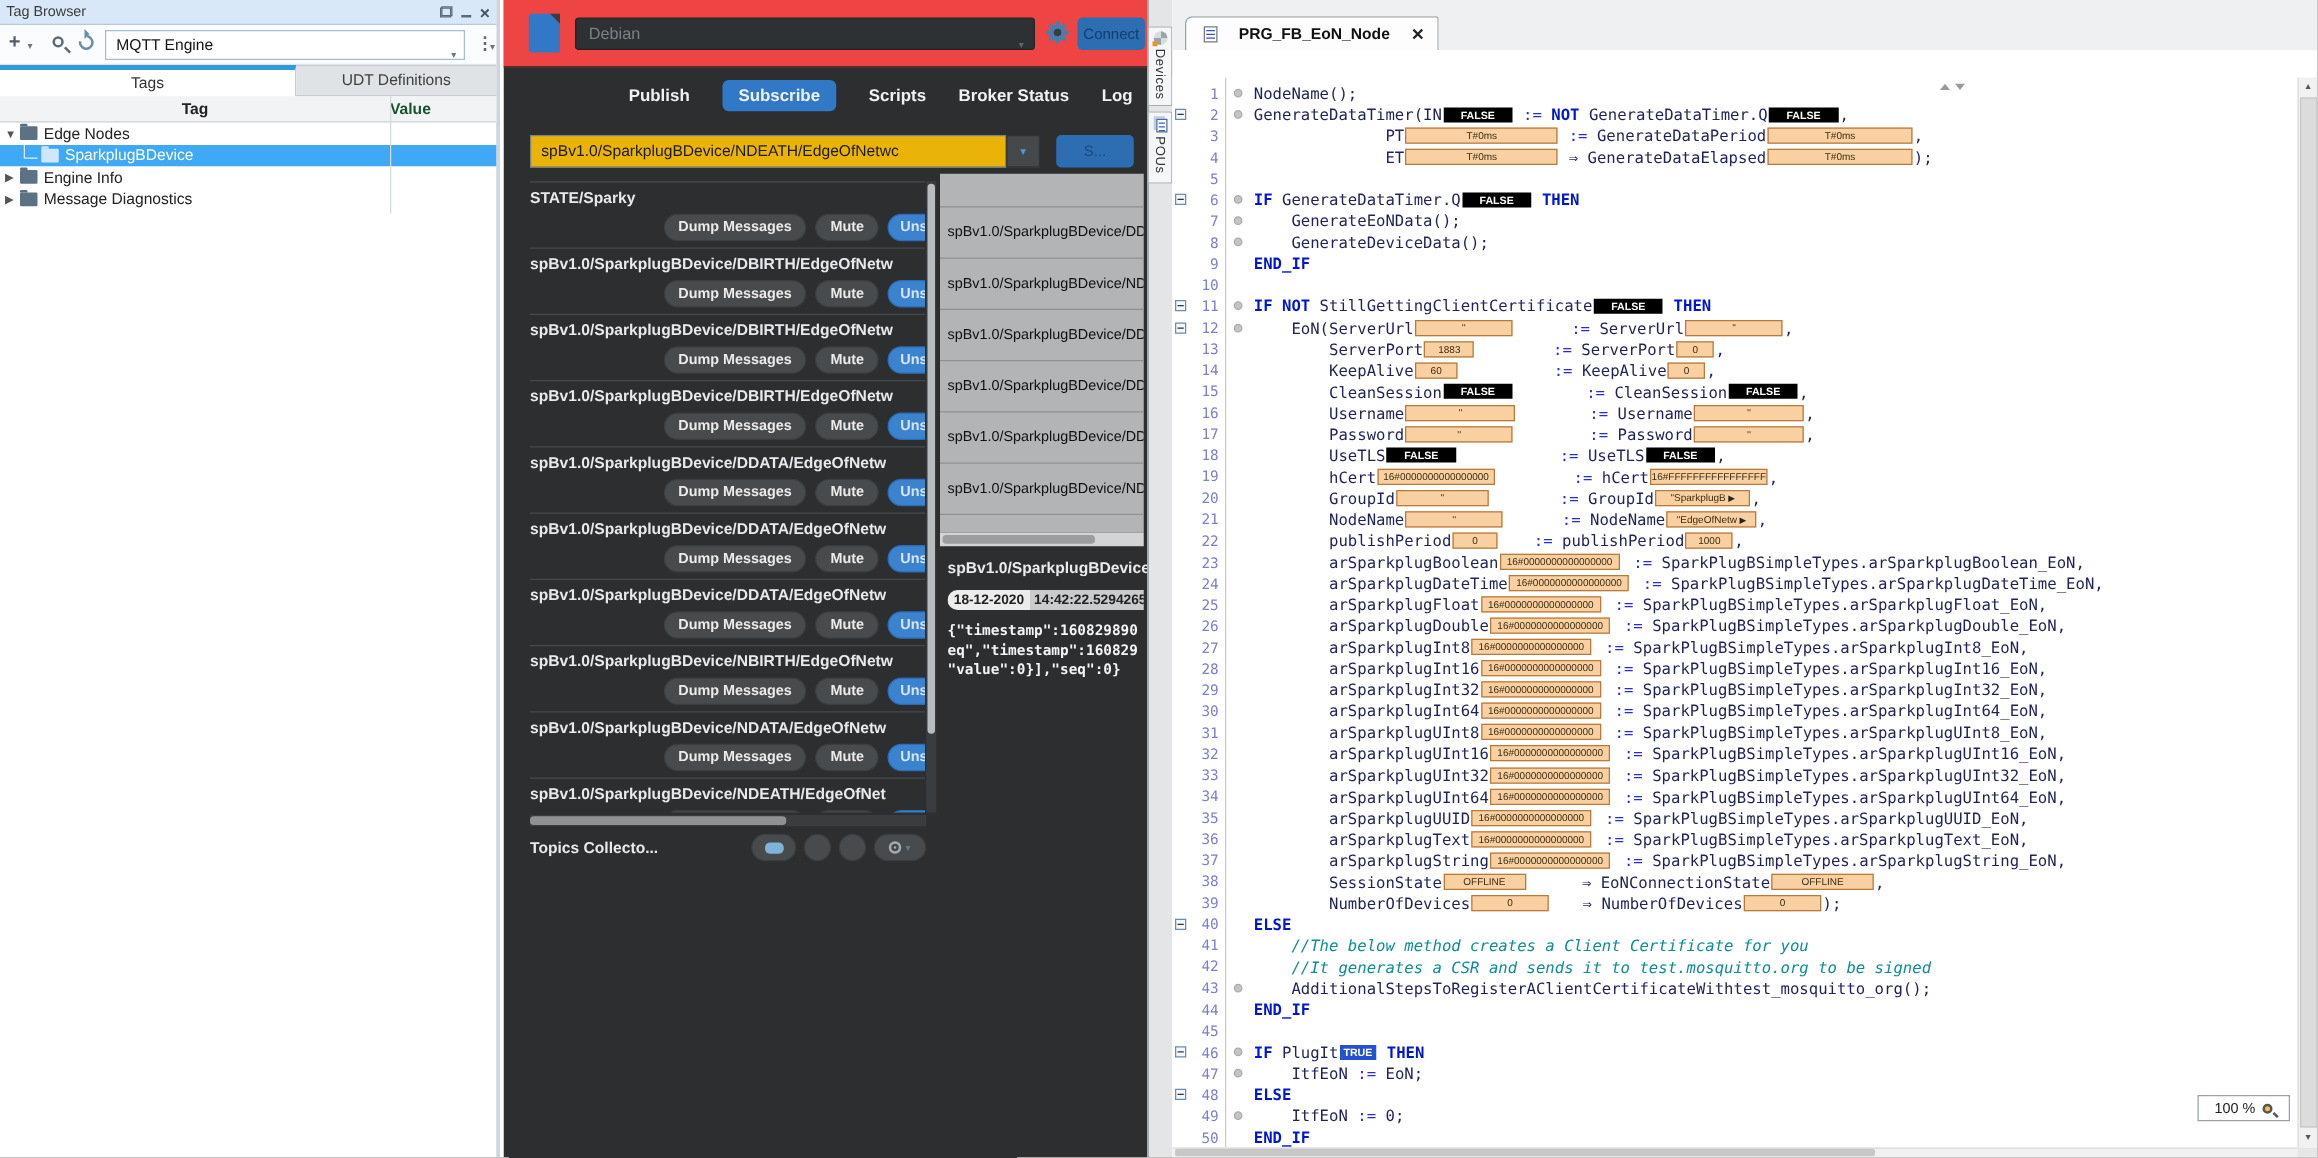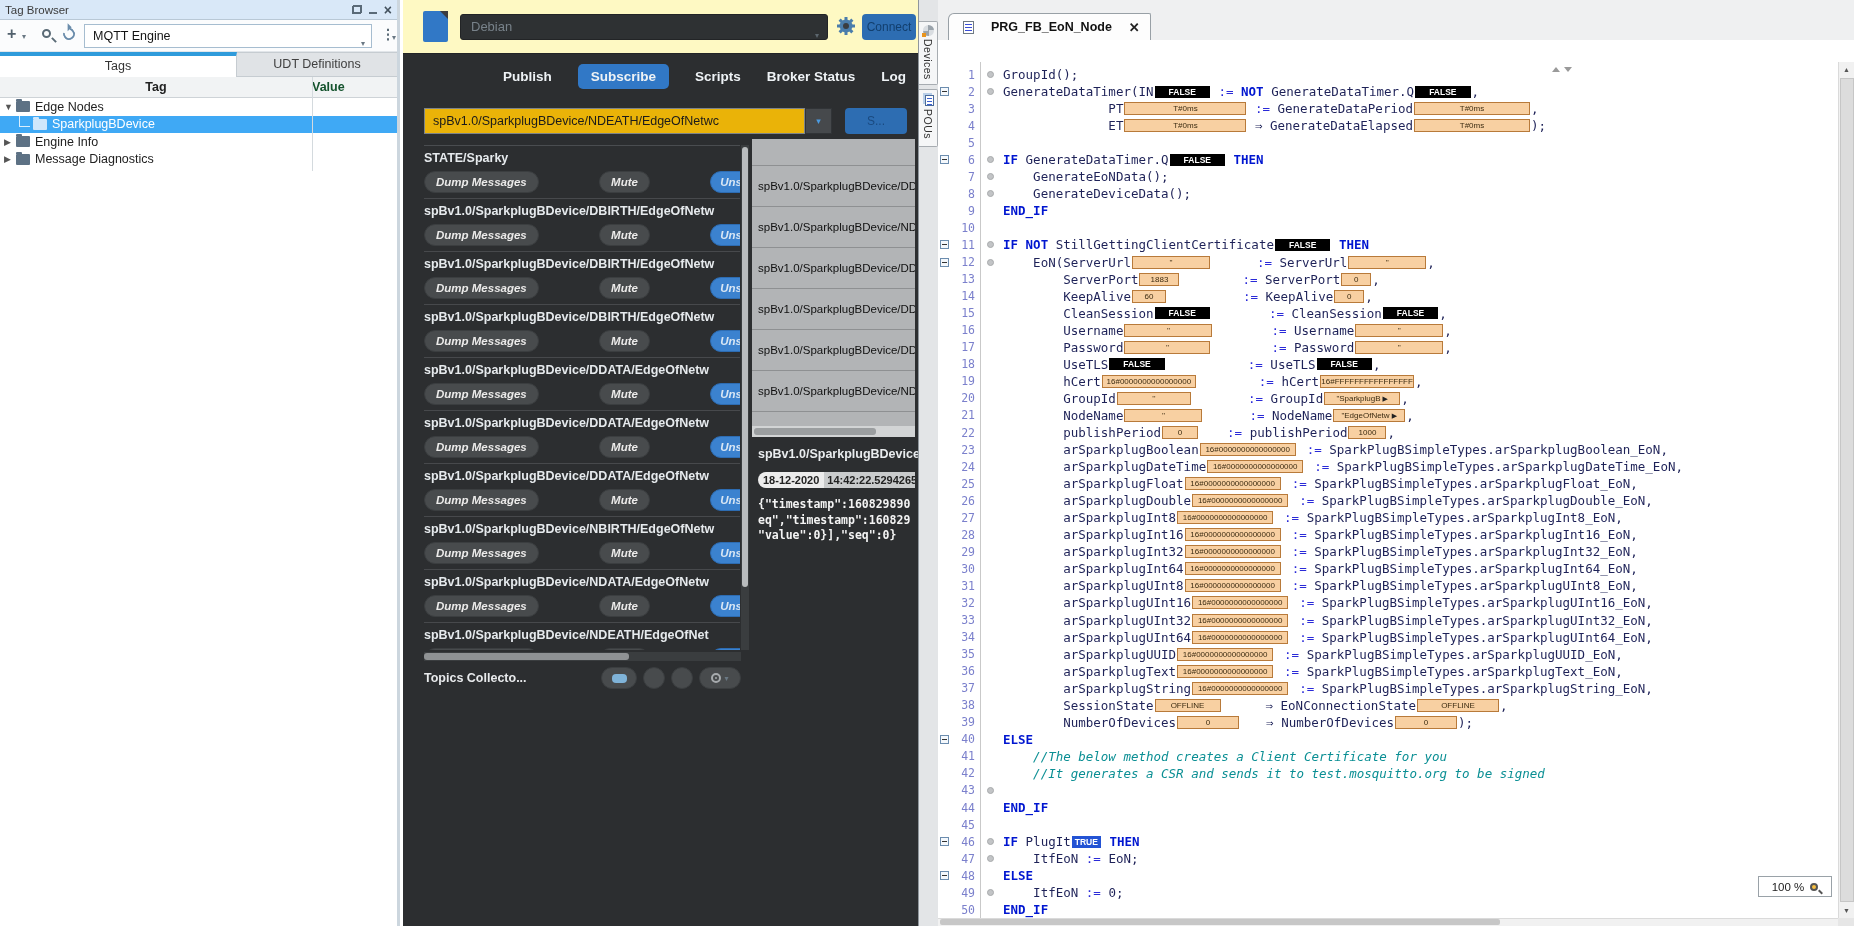--- a/index.html
+++ b/index.html
@@ -43,21 +43,21 @@
   .tb-tree{position:absolute;left:0;top:98px;right:0;}
   .tb-row{display:flex;align-items:center;height:17.5px;padding-left:4px;font-size:12.5px;color:#222;cursor:pointer;white-space:nowrap;}
   .tb-row.sel{background:#3fa9f5;color:#fff;}
   .tw{width:12px;font-size:9px;color:#555;flex:none;}
   .elbow{width:11px;height:13px;border-left:1px solid rgba(255,255,255,.8);border-bottom:1px solid rgba(255,255,255,.8);margin:0 3px 7px 6px;flex:none;}
   .fold-ico{width:14px;height:11px;background:#5d7184;border-radius:1px;position:relative;marg in-right:5px;margin-right:5px;flex:none;}
   .fold-ico::before{content:"";position:absolute;left:0;top:-2px;width:6px;height:2px;background:inherit;border-radius:1px 1px 0 0;}
   .tb-row.sel .fold-ico{background:#cfe7fb;}
   
   #mqtt{position:absolute;left:403px;top:0;width:515px;height:926px;background:#2c2e30;}
-  .mx-top{position:absolute;left:0;top:0;right:0;height:54px;background:#fef9c3;border-bottom:1px solid #232527;}
+  .mx-top{position:absolute;left:0;top:0;right:0;height:54px;background:#ef4444;border-bottom:1px solid #232527;}
   .mx-file{position:absolute;left:20px;top:11px;width:25px;height:31px;background:#3178c6;border-radius:2px;cursor:pointer;}
   .mx-file::after{content:"";position:absolute;right:0;top:0;border-style:solid;border-width:0 8px 8px 0;border-color:transparent #3a3d40 transparent transparent;}
   .mx-profile{position:absolute;left:57px;top:14px;width:368px;height:26px;background:#2e3133;border:1px solid #222426;border-radius:3px;
               color:#78828a;font-size:13px;line-height:24px;padding-left:10px;cursor:pointer;}
   .mx-profile .caret{position:absolute;right:8px;top:9px;color:#5c666e;}
   .mx-gear{position:absolute;left:433px;top:16px;width:20px;height:20px;cursor:pointer;}
   .mx-connect{position:absolute;left:459px;top:14px;width:54px;height:26px;background:#2d6db2;border-radius:4px;color:#123f6e;
               font-weight:400;font-size:12px;text-align:center;line-height:26px;overflow:hidden;white-space:nowrap;cursor:pointer;}
   .mx-tabs{position:absolute;left:0;top:55px;right:0;height:43px;display:flex;align-items:center;padding-left:100px;gap:26px;}
   .mx-tab{font-size:13.5px;font-weight:700;color:#eef2f5;cursor:pointer;white-space:nowrap;}
@@ -65,21 +65,21 @@
   .mx-topic{position:absolute;left:21px;top:108px;width:381px;height:26px;background:#eab308;border:1px solid #7e8488;
             font-size:12.5px;color:#1b1b1b;line-height:24px;padding-left:8px;white-space:nowrap;overflow:hidden;cursor:text;}
   .mx-topic-caret{position:absolute;left:402px;top:108px;width:27px;height:26px;background:#46494c;border:1px solid #313437;
                   display:flex;align-items:center;justify-content:center;cursor:pointer;}
   .mx-topic-caret .caret{color:#4b9be0;font-size:9px;}
   .mx-sub{position:absolute;left:442px;top:108px;width:62px;height:26px;background:#2d6db2;border-radius:4px;color:#1a4a80;
           font-size:12px;text-align:center;line-height:26px;cursor:pointer;}
   .mx-list{position:absolute;left:21px;top:145px;width:316px;height:505px;overflow:hidden;border-top:1px solid #4a4d50;}
   .sub-item{height:53px;border-bottom:1px solid #47494c;overflow:hidden;}
   .sub-topic{height:22px;line-height:24px;font-size:12.5px;font-weight:700;color:#e6eaed;white-space:nowrap;overflow:hidden;}
-  .sub-btns{display:flex;justify-content:space-between;gap:17px;height:22px;margin-top:3px;font-style:italic;}
+  .sub-btns{display:flex;justify-content:flex-end;gap:7px;height:22px;margin-top:3px;}
   .pill{height:22px;border-radius:11px;background:#484b4d;border:1px solid #3b3e40;color:#ecebea;
         font-size:11.5px;font-weight:700;line-height:20px;padding:0 11px;cursor:pointer;white-space:nowrap;}
   .pill.uns{background:#3b82cf;border-color:#2d6cb2;color:#d8e6f4;padding:0 9px;margin-right:-12px;}
   .mx-list-vscroll{position:absolute;left:338px;top:145px;width:8px;height:505px;background:#3a3d3f;}
   .mx-list-vscroll .thumb{margin:2px 1px;height:440px;background:#b9bcbe;border-radius:3px;cursor:grab;}
   .mx-list-hscroll{position:absolute;left:21px;top:652px;width:317px;height:9px;background:#3a3d3f;}
   .mx-list-hscroll .thumb{margin-top:1px;width:205px;height:7px;background:#8f9294;border-radius:3px;cursor:grab;}
   .mx-footer{position:absolute;left:21px;top:666px;width:317px;height:24px;display:flex;align-items:center;}
   .mx-footer-label{font-size:12.5px;font-weight:700;color:#e8eaec;flex:1;white-space:nowrap;overflow:hidden;}
   .fpill{height:22px;border-radius:11px;background:#484b4d;border:1px solid #3b3e40;margin-left:6px;
@@ -400,21 +400,21 @@
           <span class="tri-up"></span>
           <span class="tri-dn"></span>
         </div>
       <div id="codelines">
           <div class="cl">
             <span class="cl-fold"></span>
             <span class="cl-num">1</span>
             <span class="cl-dot">
               <span class="bpdot"></span>
             </span>
-            <span class="cl-body"><span>GroupId();</span></span>
+            <span class="cl-body"><span>NodeName();</span></span>
           </div>
           <div class="cl">
             <span class="cl-fold">
               <span class="foldbox"></span>
             </span>
             <span class="cl-num">2</span>
             <span class="cl-dot">
               <span class="bpdot"></span>
             </span>
             <span class="cl-body"><span>GenerateDataTimer(IN</span><span class="bfalse">FALSE</span><span> </span><span class="op">:=</span><span> </span><span class="kw">NOT</span><span> GenerateDataTimer.Q</span><span class="bfalse">FALSE</span><span>,</span></span>
@@ -676,20 +676,21 @@
             <span class="cl-num">42</span>
             <span class="cl-dot"></span>
             <span class="cl-body"><span class="cmt">    //It generates a CSR and sends it to test.mosquitto.org to be signed</span></span>
           </div>
           <div class="cl">
             <span class="cl-fold"></span>
             <span class="cl-num">43</span>
             <span class="cl-dot">
               <span class="bpdot"></span>
             </span>
+            <span class="cl-body"><span>    AdditionalStepsToRegisterAClientCertificateWithtest_mosquitto_org();</span></span>
           </div>
           <div class="cl">
             <span class="cl-fold"></span>
             <span class="cl-num">44</span>
             <span class="cl-dot"></span>
             <span class="cl-body"><span class="kw">END_IF</span></span>
           </div>
           <div class="cl">
             <span class="cl-fold"></span>
             <span class="cl-num">45</span>

